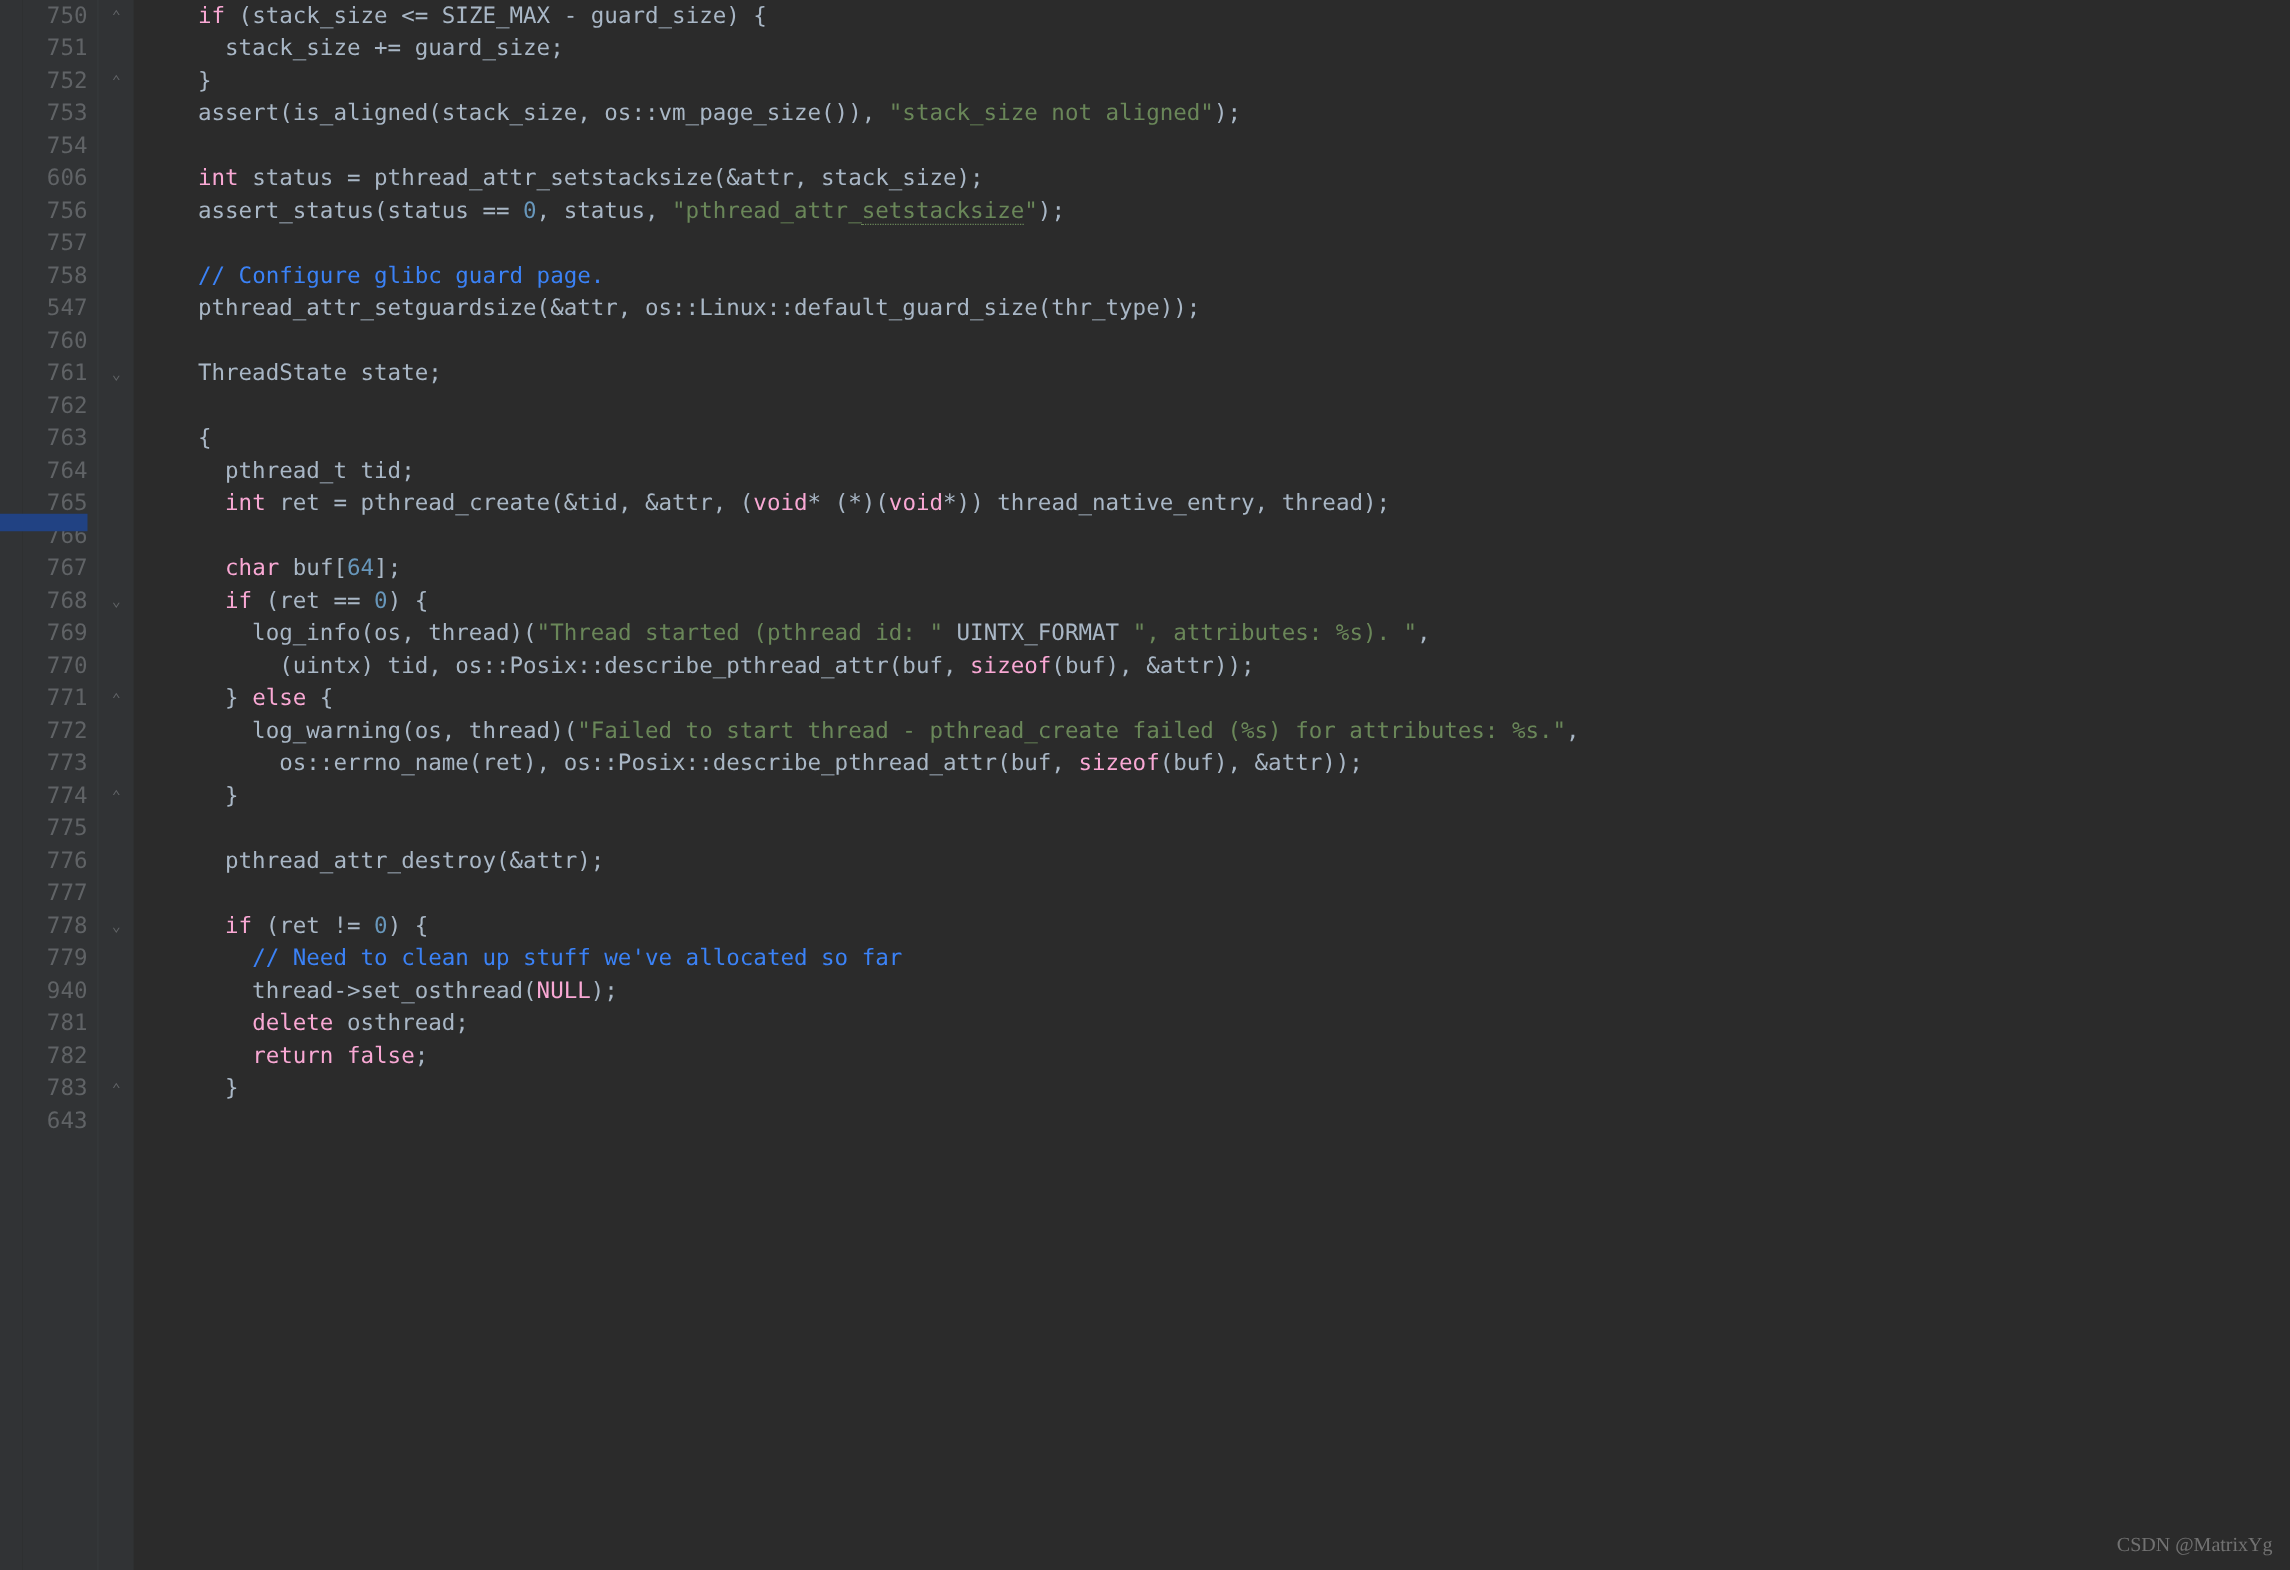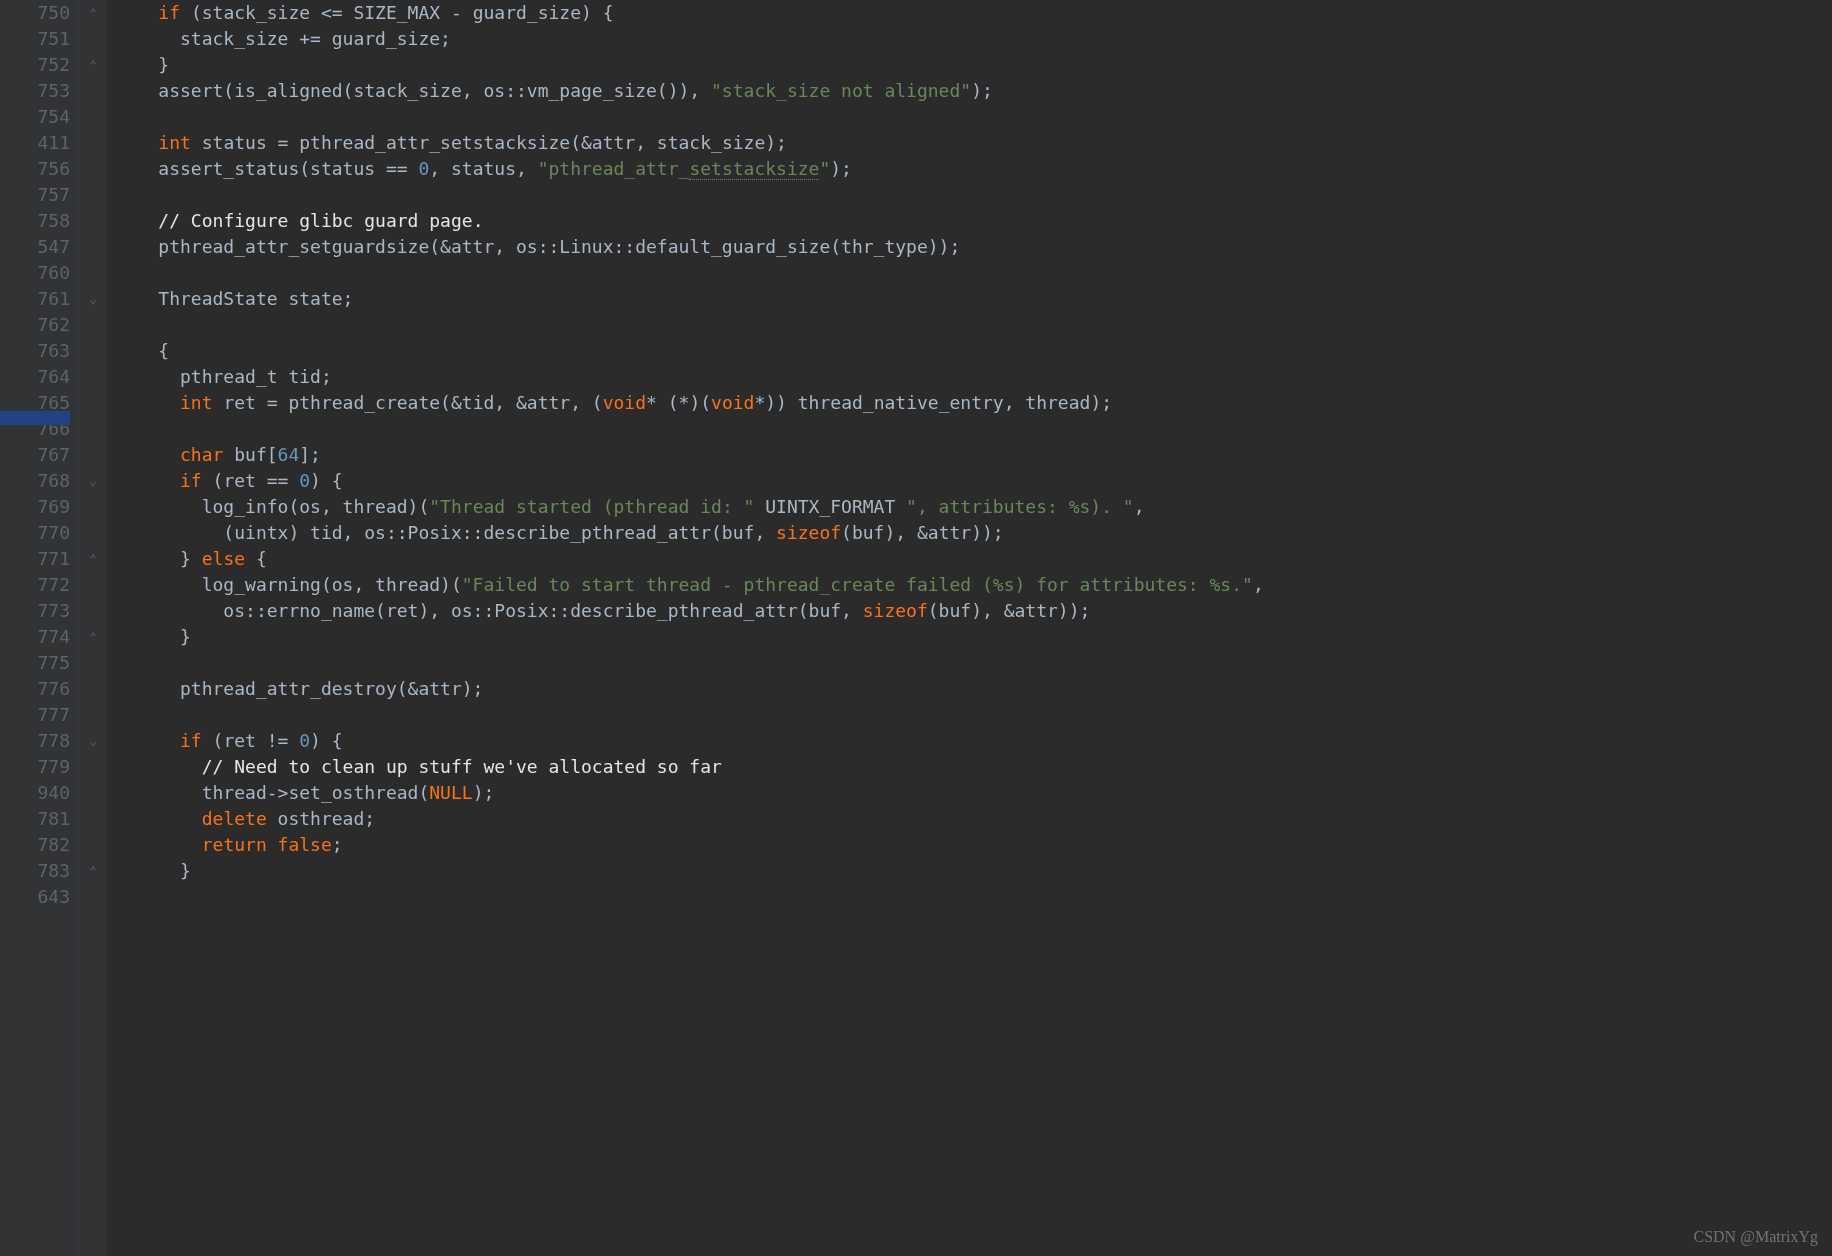--- a/index.html
+++ b/index.html
@@ -5,41 +5,41 @@
   html,body{margin:0;padding:0;background:#2b2b2b;color:#a9b7c6;font-family:Menlo,Consolas,"DejaVu Sans Mono",monospace;font-size:18px;line-height:26px;overflow:hidden;}
   .editor{display:flex;height:1256px;width:1832px;position:relative;}
   .left-margin{width:18px;background:#313335;border-right:0;}
   .left-margin .bookmark{position:absolute;top:411px;left:0;width:70px;height:14px;background:#214283;}
   .gutter{background:#313335;color:#606366;user-select:none;padding-right:8px;text-align:right;min-width:52px;border-right:1px solid #393c3e;}
   .gutter .ln{height:26px;}
   .fold-col{width:28px;background:#313335;}
   .fold-col .mark{height:26px;display:flex;align-items:center;justify-content:center;color:#606366;font-size:12px;}
   .code{padding-left:8px;white-space:pre;flex:1;}
   .code .line{height:26px;}
-  .k{color:#f97316;}
+  .k{color:#f9a8d4;}
   .s{color:#6a8759;}
   .n{color:#6897bb;}
-  .c{color:#e5e5e5;}
+  .c{color:#3b82f6;}
   .underline{border-bottom:1px dotted #6a8759;}
   .watermark{position:absolute;right:14px;bottom:6px;color:rgba(200,200,200,.45);font-family:Liberation Serif, serif;font-size:16px;}
 </style>
 </head>
 <body>
 
 <div class="editor">
   <div class="left-margin">
     <div class="bookmark"></div>
   </div>
   <div class="gutter" id="gutter">
       <div class="ln">750</div>
       <div class="ln">751</div>
       <div class="ln">752</div>
       <div class="ln">753</div>
       <div class="ln">754</div>
-      <div class="ln">411</div>
+      <div class="ln">606</div>
       <div class="ln">756</div>
       <div class="ln">757</div>
       <div class="ln">758</div>
       <div class="ln">547</div>
       <div class="ln">760</div>
       <div class="ln">761</div>
       <div class="ln">762</div>
       <div class="ln">763</div>
       <div class="ln">764</div>
       <div class="ln">765</div>

